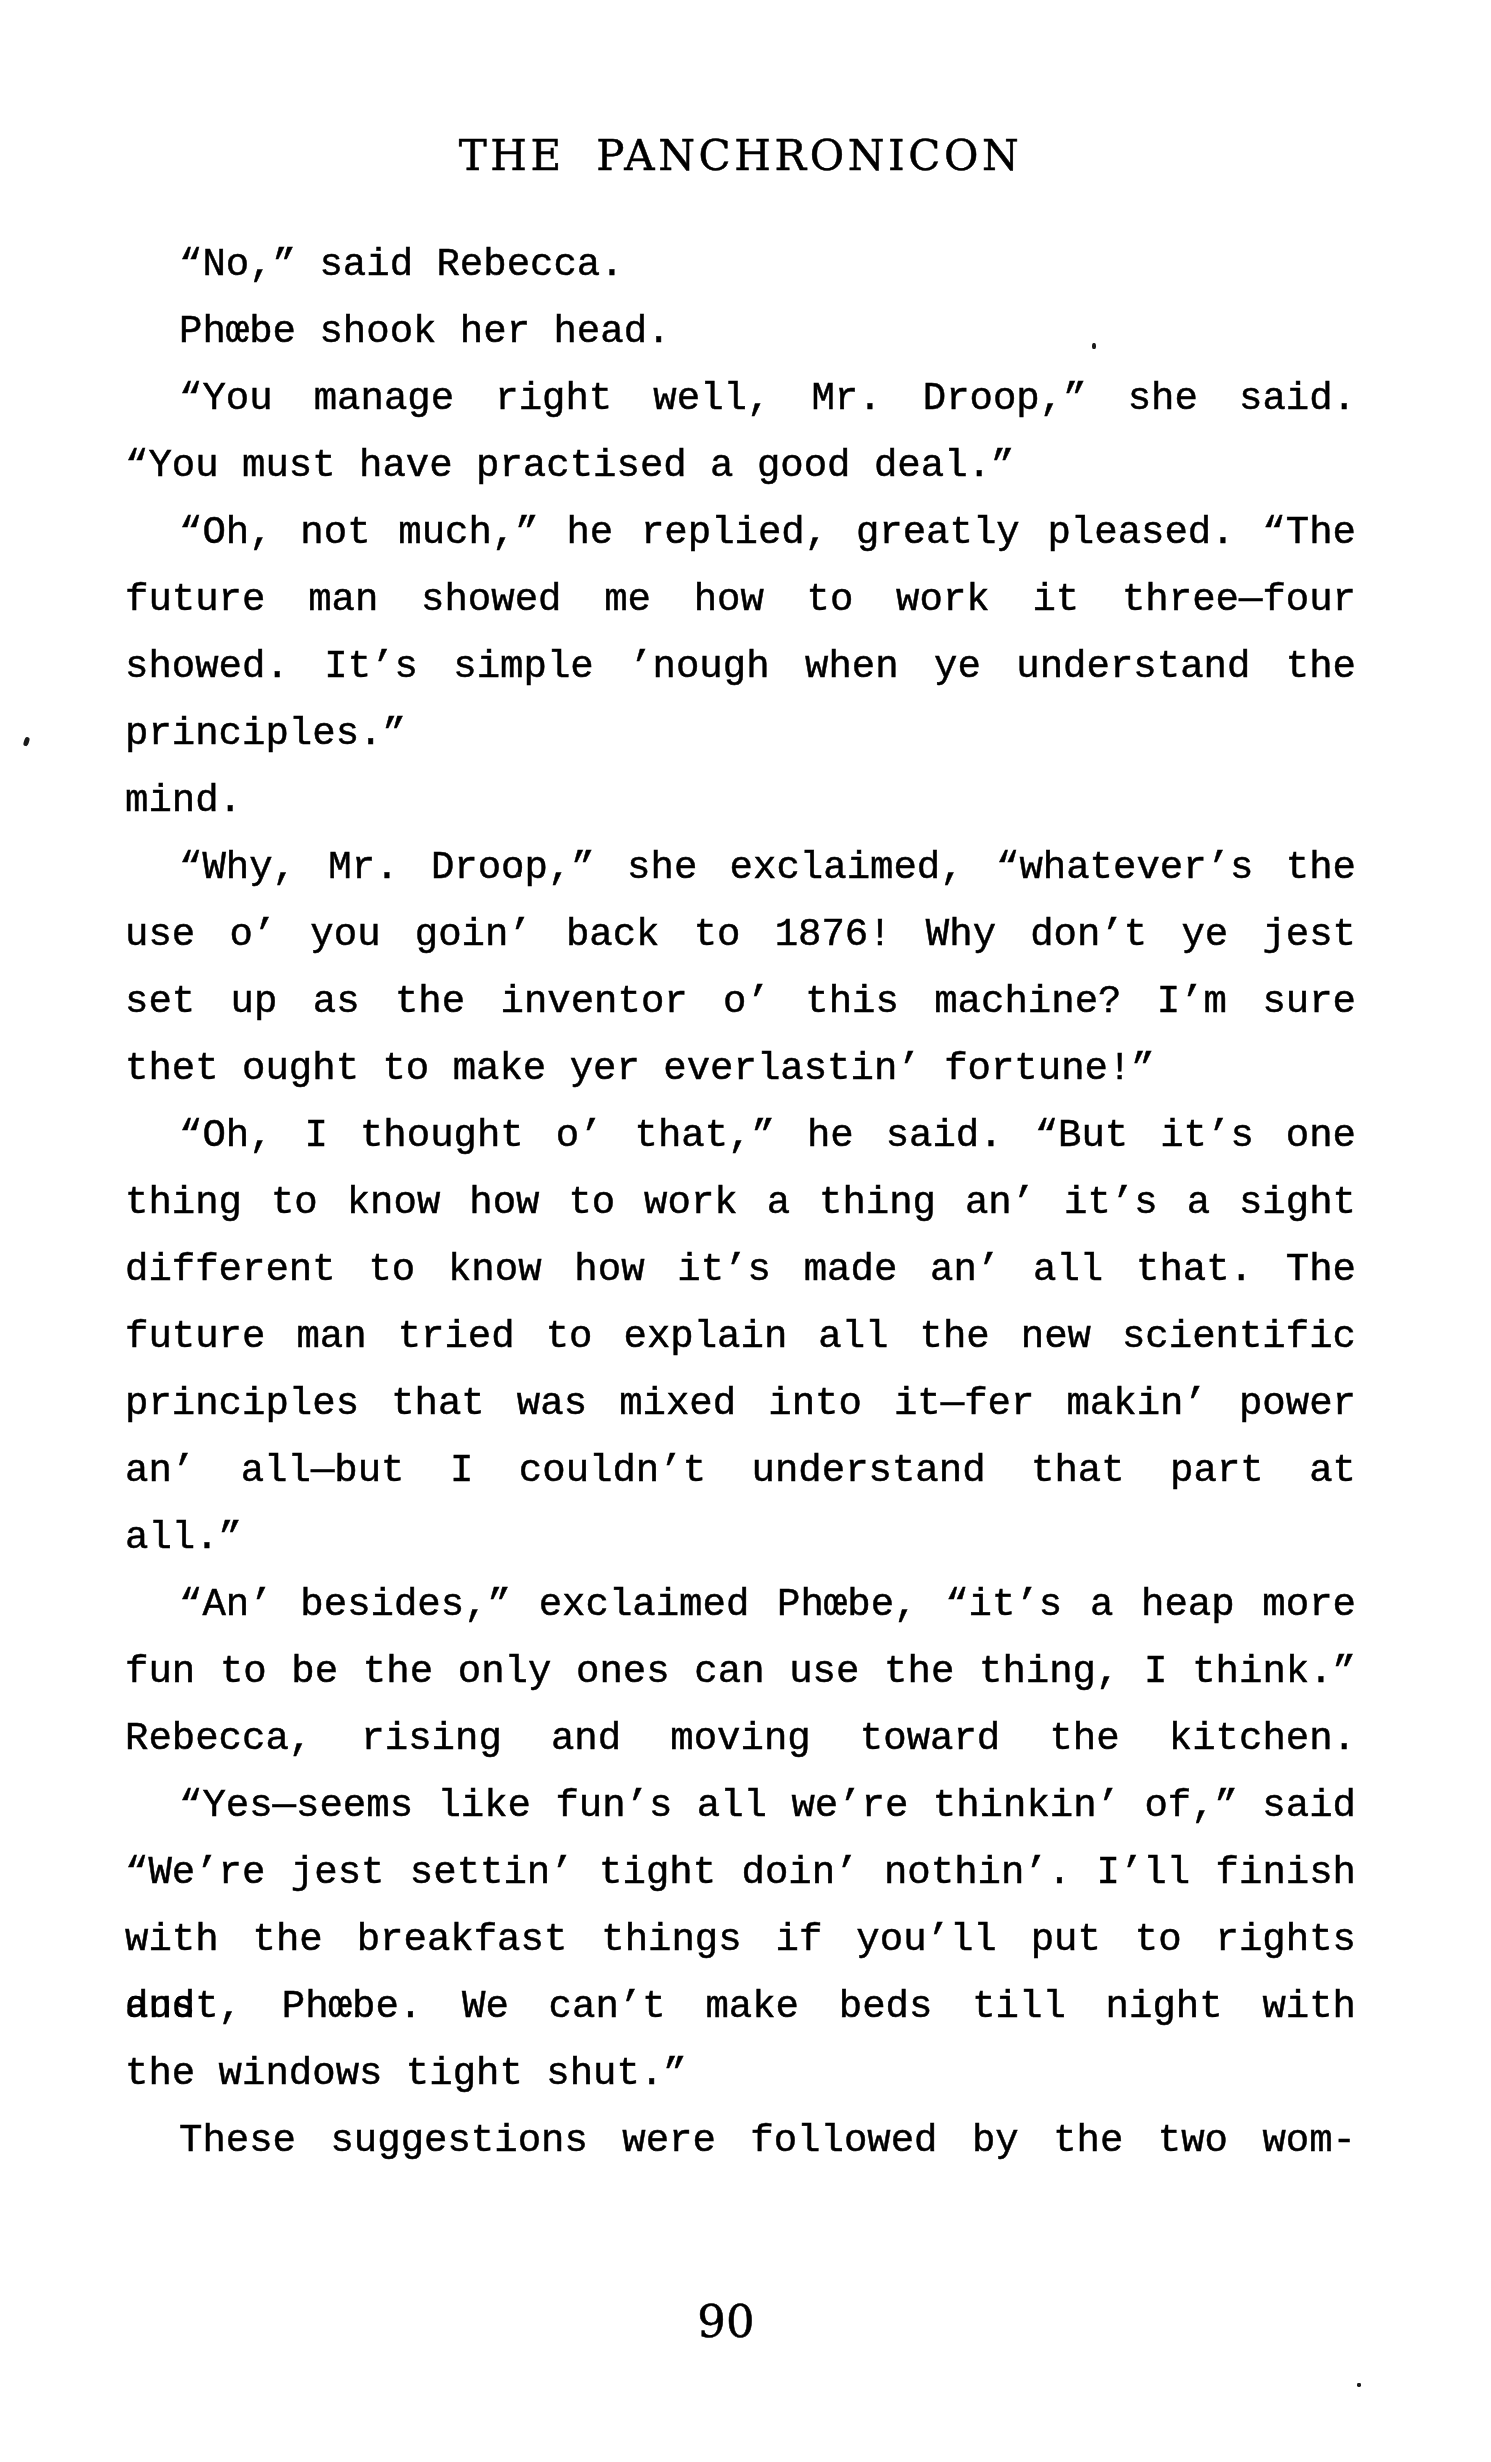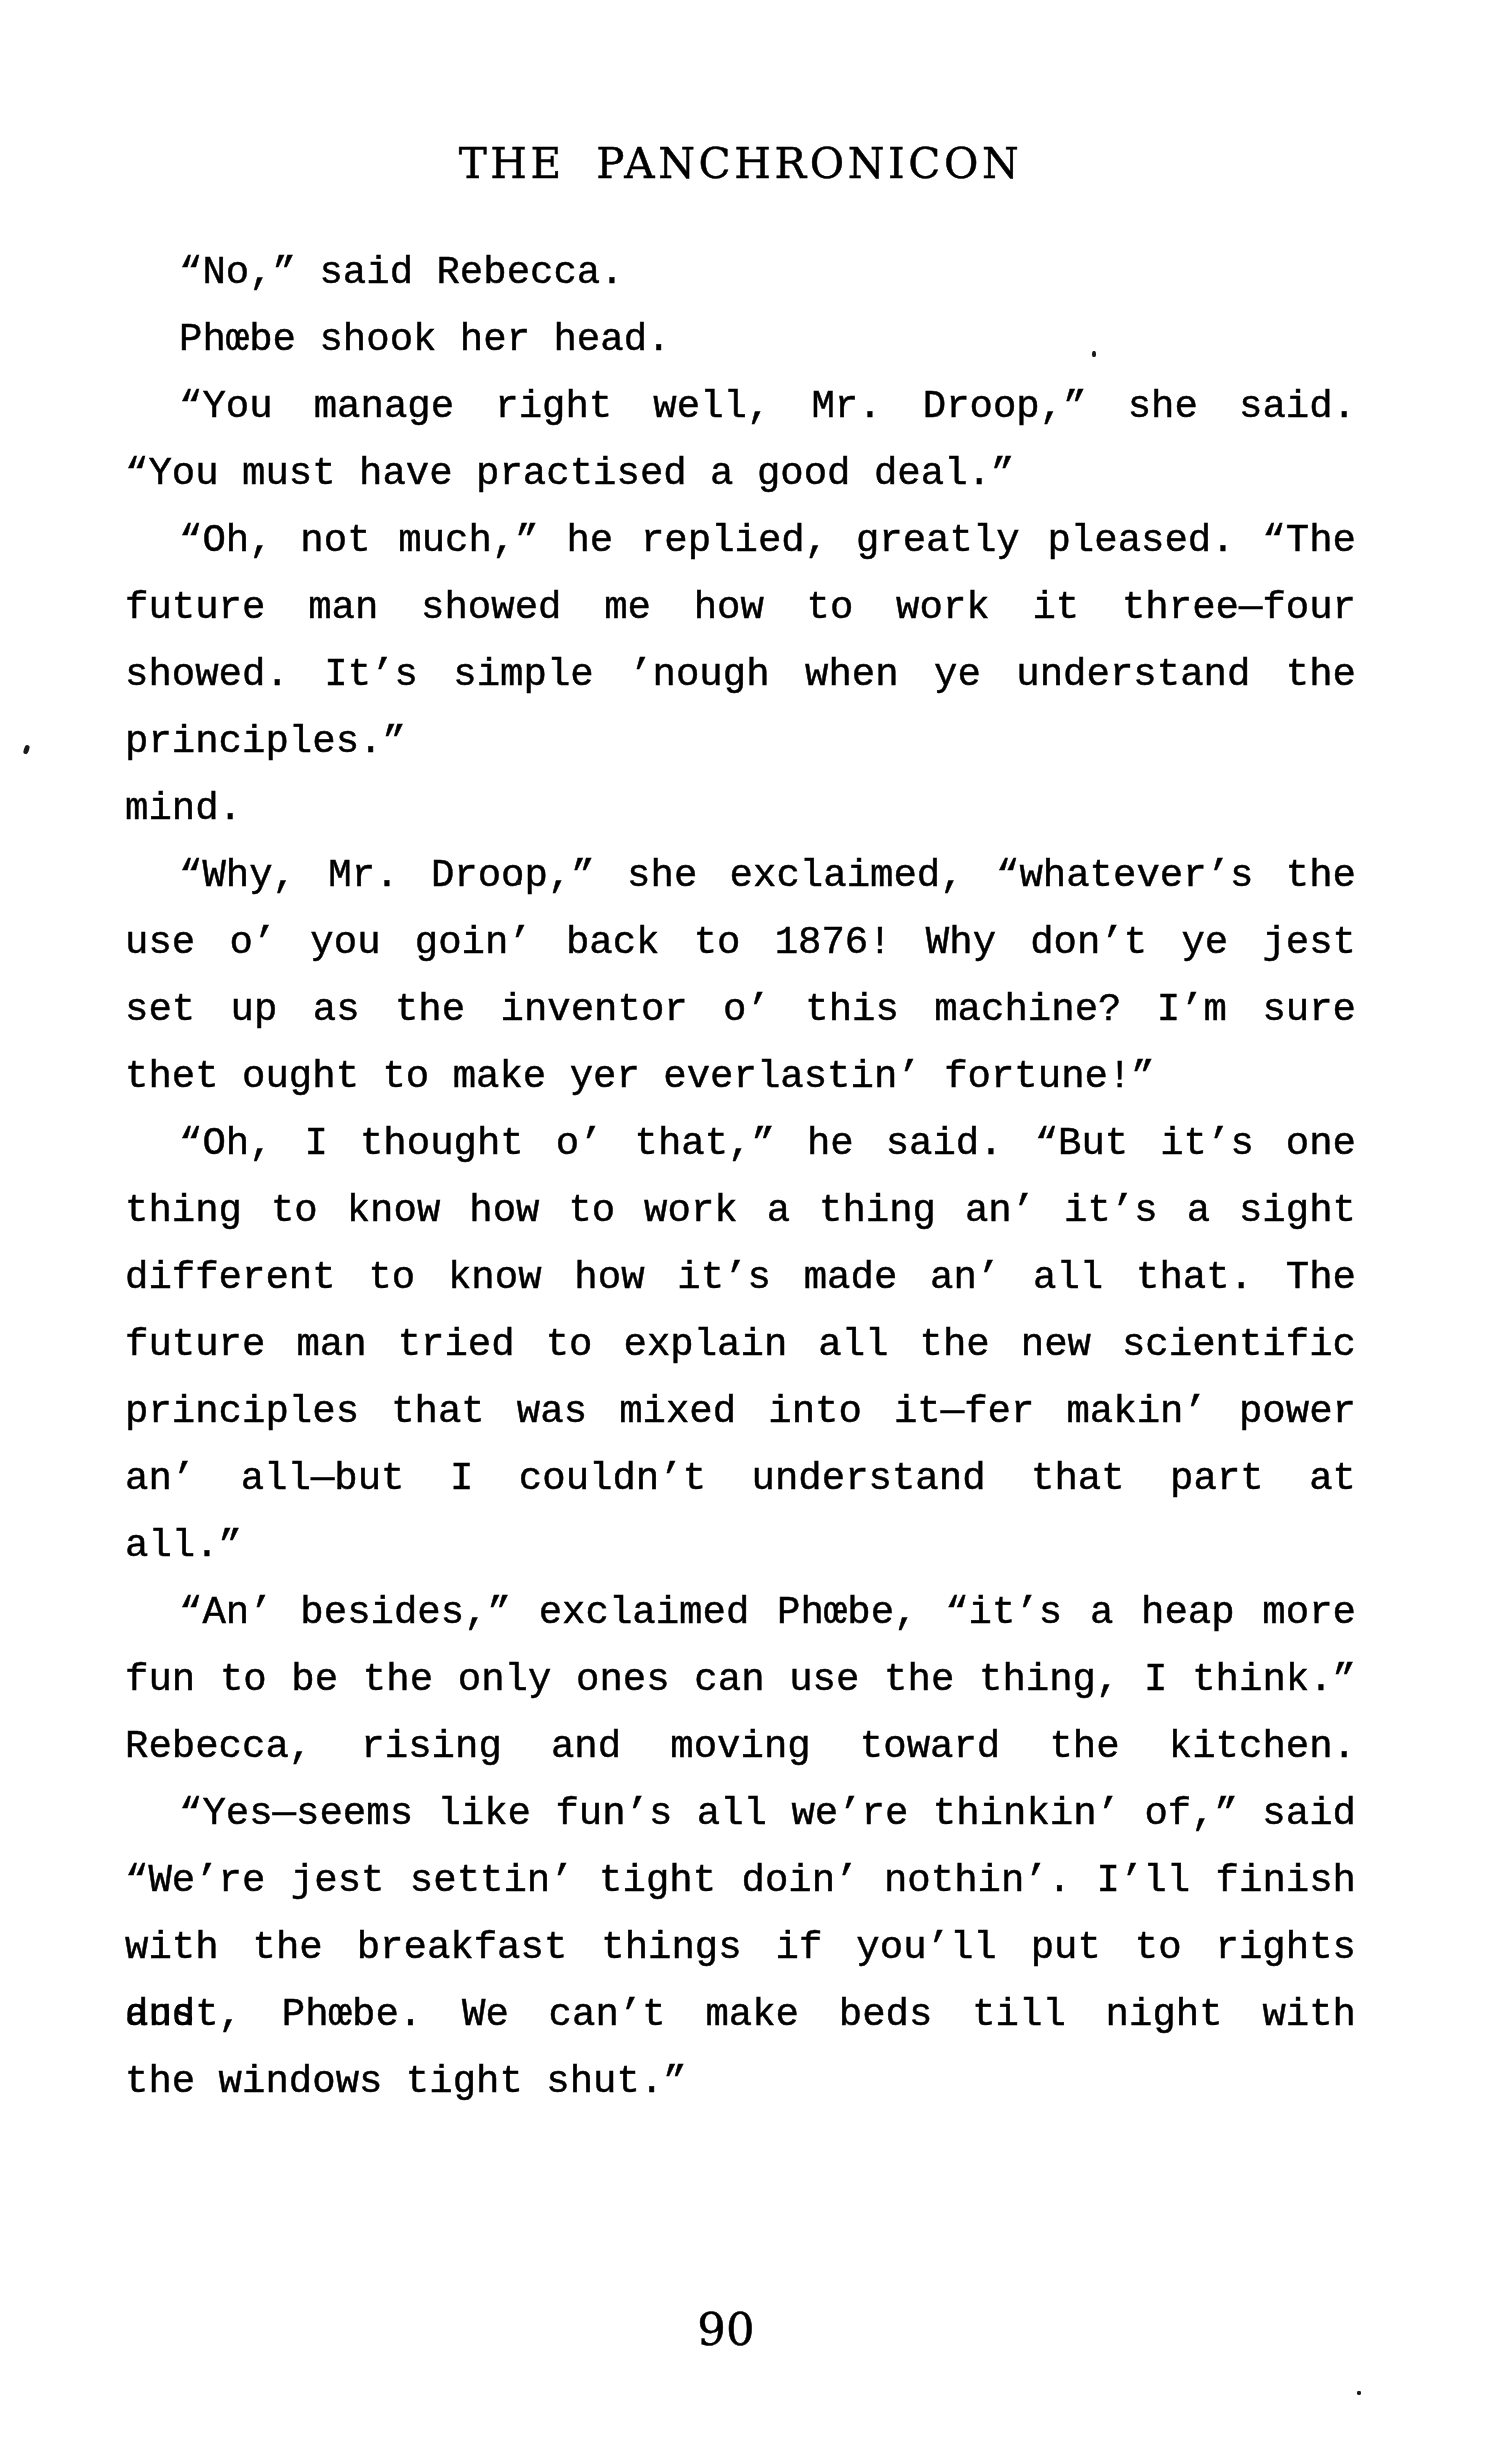--- a/index.html
+++ b/index.html
@@ -12,21 +12,20 @@
     background: #ffffff;
     font-family: "DejaVu Serif", serif;
     color: #000000;
     position: relative;
     overflow: hidden;
   }
   .page {
     position: absolute;
     inset: 0;
     background: #ffffff;
-    margin-top: 8px;
   }
   .running-head {
     position: absolute;
     top: 135px;
     left: 125px;
     width: 1231px;
     text-align: center;
     font-size: 42px;
     line-height: 42px;
     font-weight: normal;
@@ -105,20 +104,21 @@
       <div class="line fill">an’ all—but I couldn’t understand that part at</div>
       <div class="line">all.”</div>
       <div class="line indent fill">“An’ besides,” exclaimed Phœbe, “it’s a heap more</div>
       <div class="line fill">fun to be the only ones can use the thing, I think.”</div>
       <div class="line fill">Rebecca, rising and moving toward the kitchen.</div>
       <div class="line indent fill">“Yes—seems like fun’s all we’re thinkin’ of,” said</div>
       <div class="line fill">“We’re jest settin’ tight doin’ nothin’. I’ll finish</div>
       <div class="line fill">with the breakfast things if you’ll put to rights and</div>
       <div class="line fill">dust, Phœbe. We can’t make beds till night with</div>
       <div class="line">the windows tight shut.”</div>
+      <div class="line indent fill">These suggestions were followed by the two wom-</div>
     </div>
 
   <div class="folio">90</div>
 
   <div class="speck speck-1"></div>
   <div class="speck speck-2"></div>
   <div class="speck speck-3"></div>
   <div class="speck speck-4"></div>
 
 </div>

